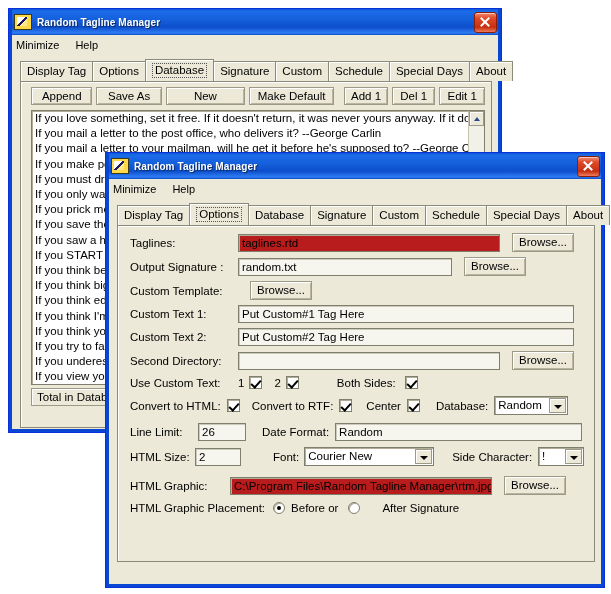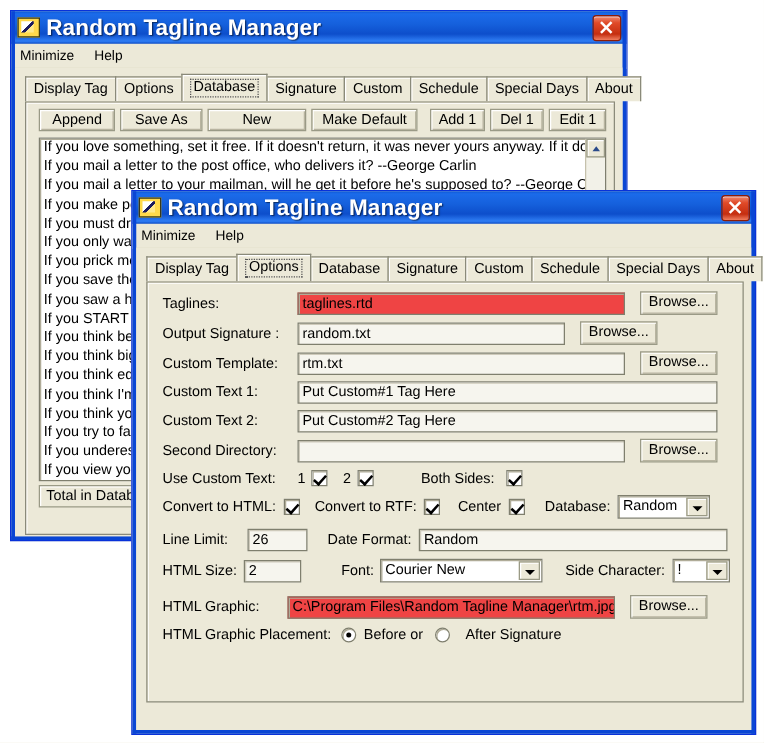--- a/index.html
+++ b/index.html
@@ -45,21 +45,21 @@
   }
   .title-icon::after {
     content: "";
     position: absolute;
     left: 2px; top: 2px;
     width: 10px; height: 9px;
     background: linear-gradient(135deg, #ffffff 0 45%, #1a1a5e 45% 62%, #ffe98a 62% 100%);
   }
   .title-text {
     color: #ffffff;
-    font-size: 18px;
+    font-size: 10px;
     font-weight: bold;
     text-shadow: 1px 1px 1px rgba(0,0,0,0.55);
     letter-spacing: 0.1px;
     white-space: nowrap;
   }
   .title-spacer { flex: 1 1 auto; }
   .close-btn {
     width: 21px; height: 19px;
     margin-right: 2px;
     background: linear-gradient(180deg,#f08a72 0%,#e04a28 28%,#c52e10 75%,#ef7d5e 100%);
@@ -210,21 +210,21 @@
     box-sizing: border-box;
     color: #000;
   }
 
   
   #fg-window { left: 105px; top: 152px; width: 500px; height: 436px; }
   .form { padding: 7px 10px 0 12px; font-size: 11.5px; color: #000; }
   .row { display: flex; align-items: center; margin-bottom: 5px; }
   .lbl { white-space: nowrap; }
   .inp {
-    background: #ef4444;
+    background: #b91c1c;
     border: 1px solid #7f7f6e;
     box-shadow: inset 1px 1px 0 #b0ac98;
     height: 18px;
     line-height: 16px;
     font-size: 11.5px;
     padding-left: 3px;
     box-sizing: border-box;
     color: #000;
     overflow: hidden;
     white-space: nowrap;
@@ -419,21 +419,20 @@
           </div>
 
           <div class="row">
             <div class="lbl" style="width:108px;">Output Signature :</div>
             <div class="inp flat" style="width:214px;">random.txt</div>
             <div class="btn browse" style="margin-left:12px;">Browse...</div>
           </div>
 
           <div class="row">
             <div class="lbl" style="width:108px;">Custom Template:</div>
-            <div class="inp flat" style="width:262px;">rtm.txt</div>
             <div class="btn browse" style="margin-left:12px;">Browse...</div>
           </div>
 
           <div class="row">
             <div class="lbl" style="width:108px;">Custom Text 1:</div>
             <div class="inp flat" style="width:336px;">Put Custom#1 Tag Here</div>
           </div>
 
           <div class="row">
             <div class="lbl" style="width:108px;">Custom Text 2:</div>
@@ -497,21 +496,21 @@
             <div class="lbl" style="width:100px;">HTML Graphic:</div>
             <div class="inp" style="width:262px;">C:\Program Files\Random Tagline Manager\rtm.jpg</div>
             <div class="btn browse" style="margin-left:12px;">Browse...</div>
           </div>
 
           <div class="row" style="margin-top:7px;">
             <span>HTML Graphic Placement:</span>
             <span class="rb on" style="margin-left:8px;"></span>
             <span style="margin-left:6px;">Before or</span>
             <span class="rb" style="margin-left:10px;"></span>
-            <span style="margin-left:12px;">After Signature</span>
+            <span style="margin-left:22px;">After Signature</span>
           </div>
 
         </div>
       </div>
     </div>
   </div>
 
 </div>
 
 </body></html>

